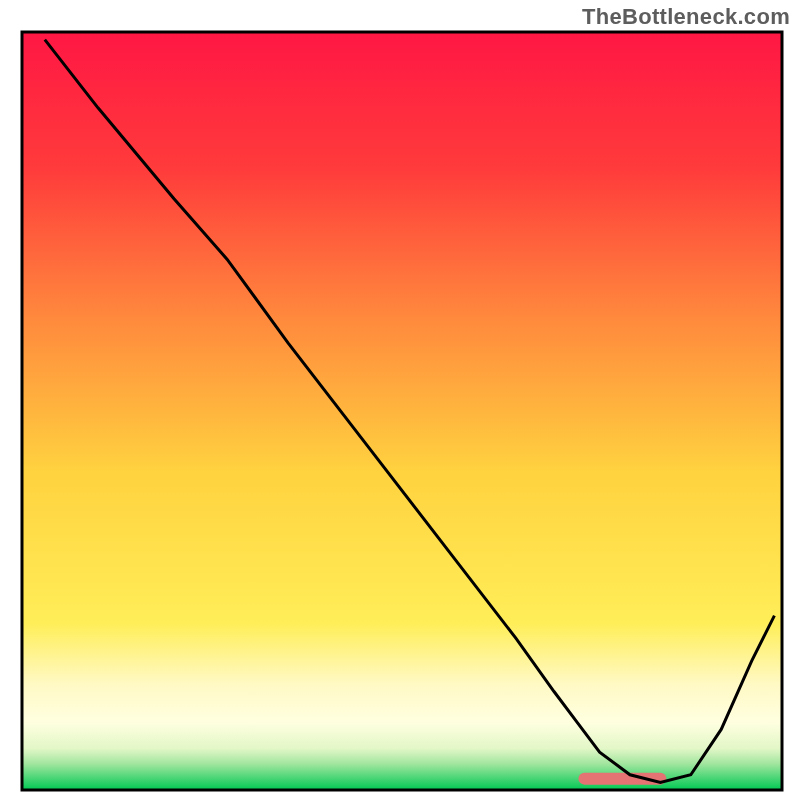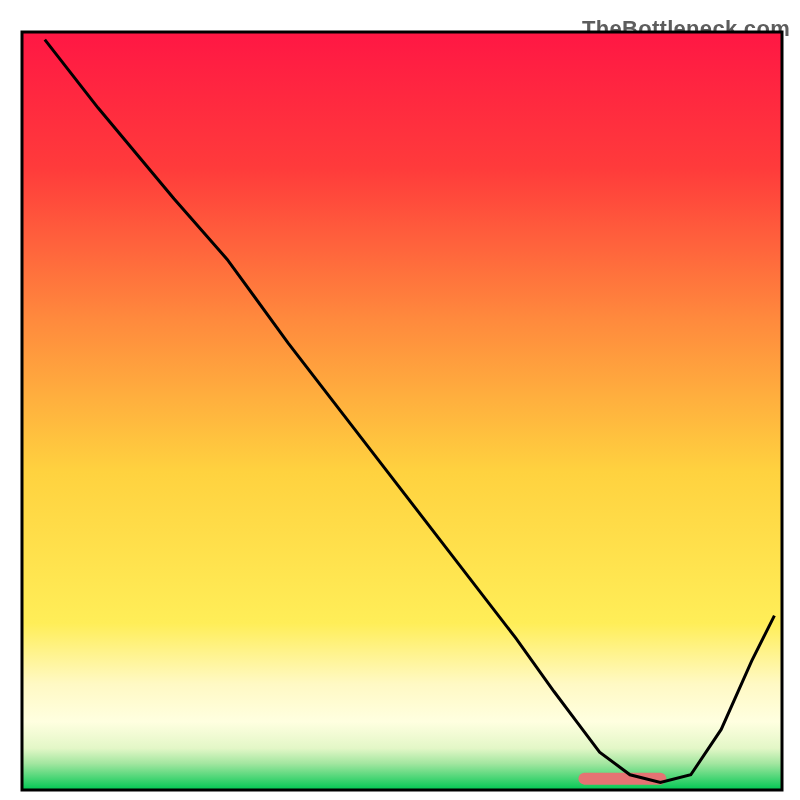--- a/index.html
+++ b/index.html
@@ -18,21 +18,20 @@
   }
   .watermark {
     position: absolute;
     top: 4px;
     right: 10px;
     font-size: 22px;
     font-weight: bold;
     color: #5d5d5d;
     letter-spacing: 0.3px;
     user-select: none;
-    margin-top: 12px;
   }
   svg {
     position: absolute;
     left: 0;
     top: 0;
   }
 </style>
 </head>
 <body>
 

